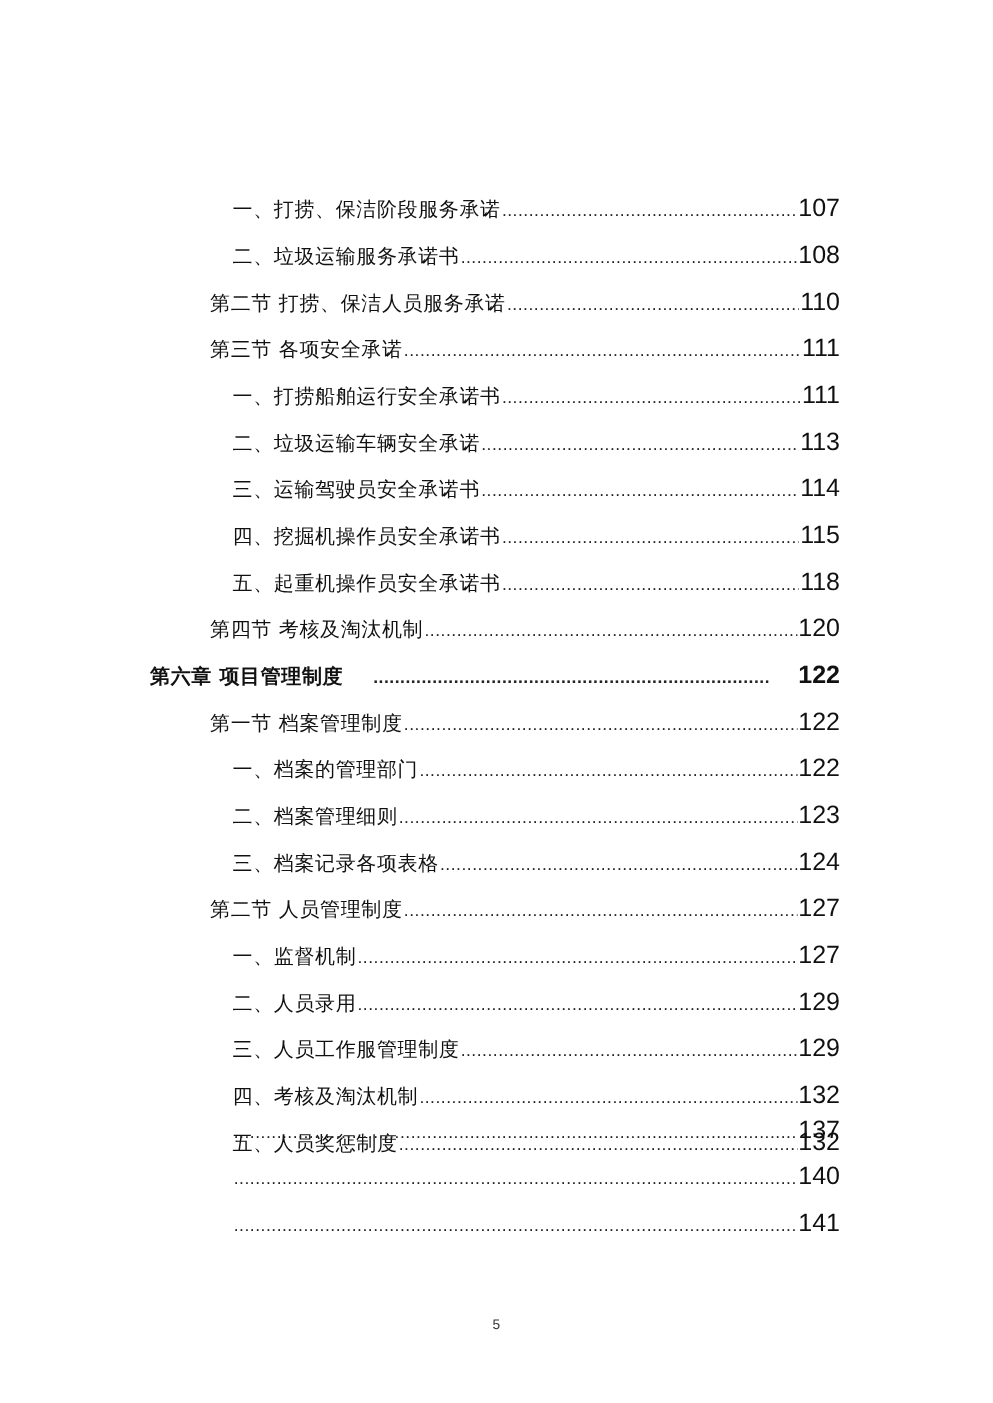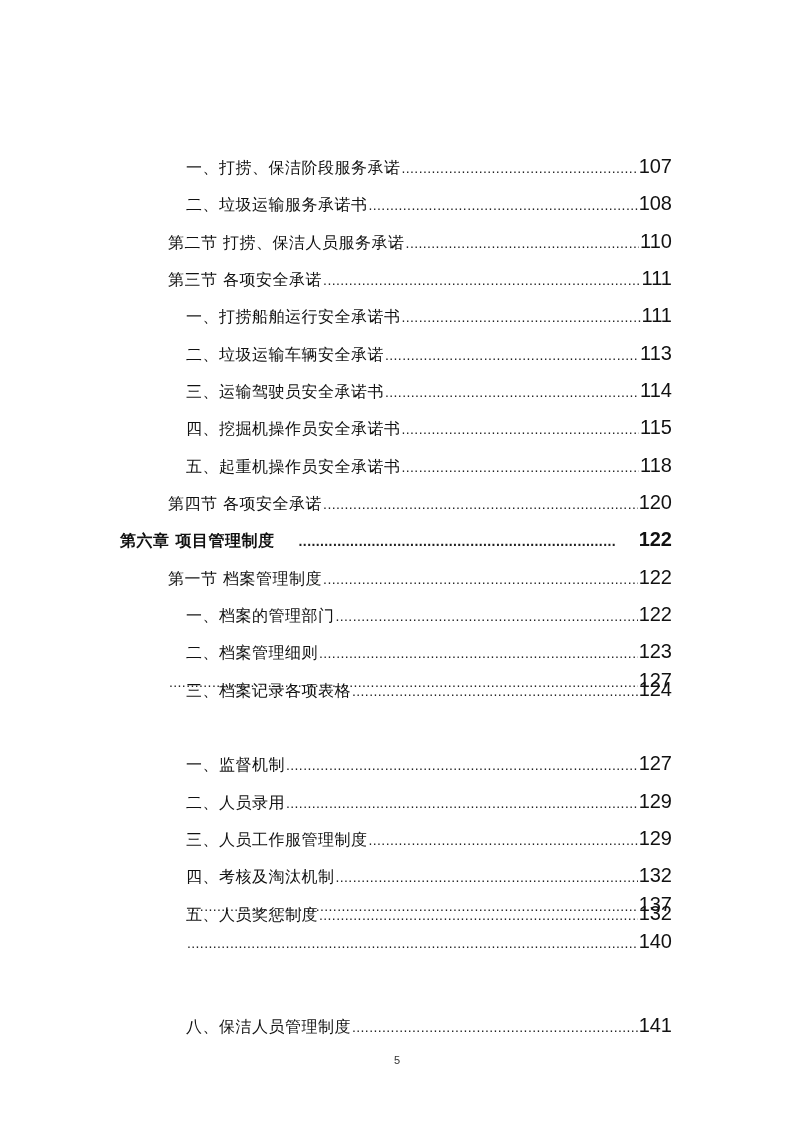--- a/index.html
+++ b/index.html
@@ -63,21 +63,21 @@
     <span class="title">四、挖掘机操作员安全承诺书</span>
     <span class="dots"></span>
     <span class="page">115</span>
   </div>
   <div class="row lvl3" style="top:407px">
     <span class="title">五、起重机操作员安全承诺书</span>
     <span class="dots"></span>
     <span class="page">118</span>
   </div>
   <div class="row lvl2" style="top:444px">
-    <span class="title">第四节  各项安全承诺</span>
+    <span class="title">第四节  考核及淘汰机制</span>
     <span class="dots"></span>
     <span class="page">120</span>
   </div>
   <div class="row lvl1" style="top:481px">
     <span class="title">第六章  项目管理制度</span>
     <span class="dots"></span>
     <span class="page">122</span>
   </div>
   <div class="row lvl2" style="top:519px">
     <span class="title">第一节  档案管理制度</span>
@@ -93,20 +93,21 @@
     <span class="title">二、档案管理细则</span>
     <span class="dots"></span>
     <span class="page">123</span>
   </div>
   <div class="row lvl3" style="top:631px">
     <span class="title">三、档案记录各项表格</span>
     <span class="dots"></span>
     <span class="page">124</span>
   </div>
   <div class="row lvl2" style="top:668px">
+    <span class="title">第二节  人员管理制度</span>
     <span class="dots"></span>
     <span class="page">127</span>
   </div>
   <div class="row lvl3" style="top:705px">
     <span class="title">一、监督机制</span>
     <span class="dots"></span>
     <span class="page">127</span>
   </div>
   <div class="row lvl3" style="top:743px">
     <span class="title">二、人员录用</span>
@@ -130,19 +131,18 @@
   </div>
   <div class="row lvl3" style="top:892px">
     <span class="dots"></span>
     <span class="page">137</span>
   </div>
   <div class="row lvl3" style="top:929px">
     <span class="dots"></span>
     <span class="page">140</span>
   </div>
   <div class="row lvl3" style="top:967px">
-    <span class="title">八、保洁人员管理制度</span>
     <span class="dots"></span>
     <span class="page">141</span>
   </div>
 </div>
 
 <div class="footer">5</div>
 
 </body></html>

